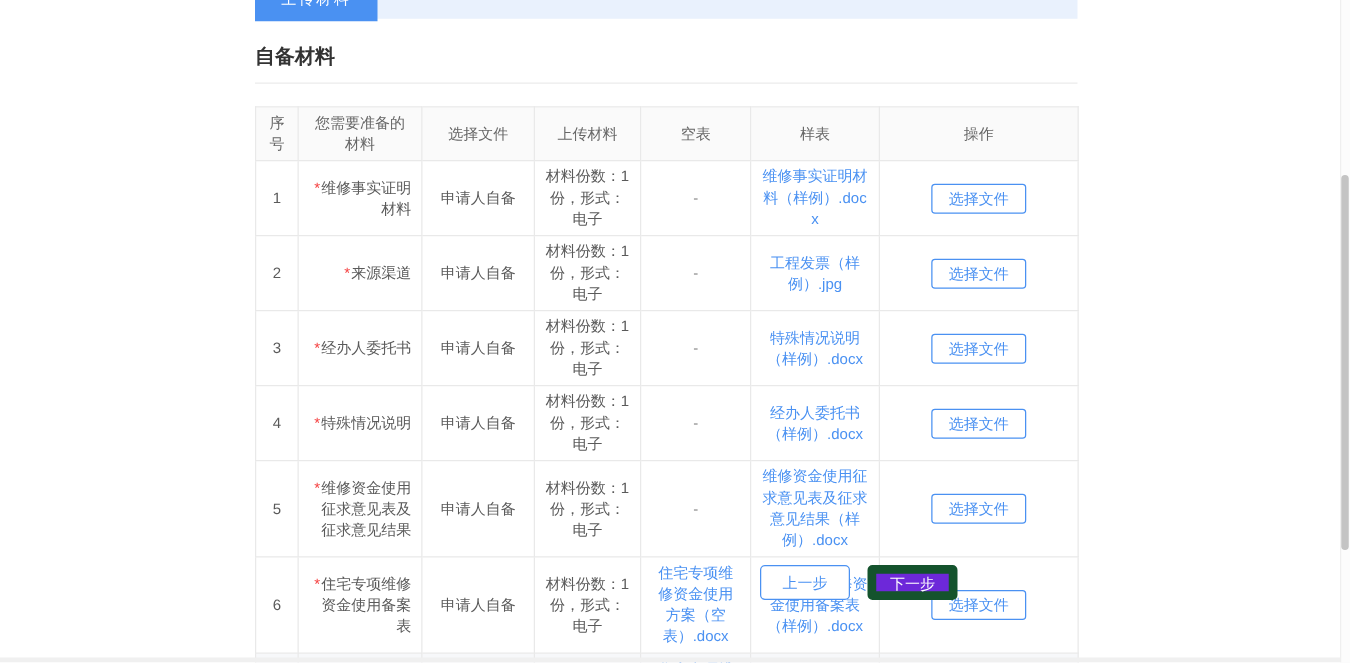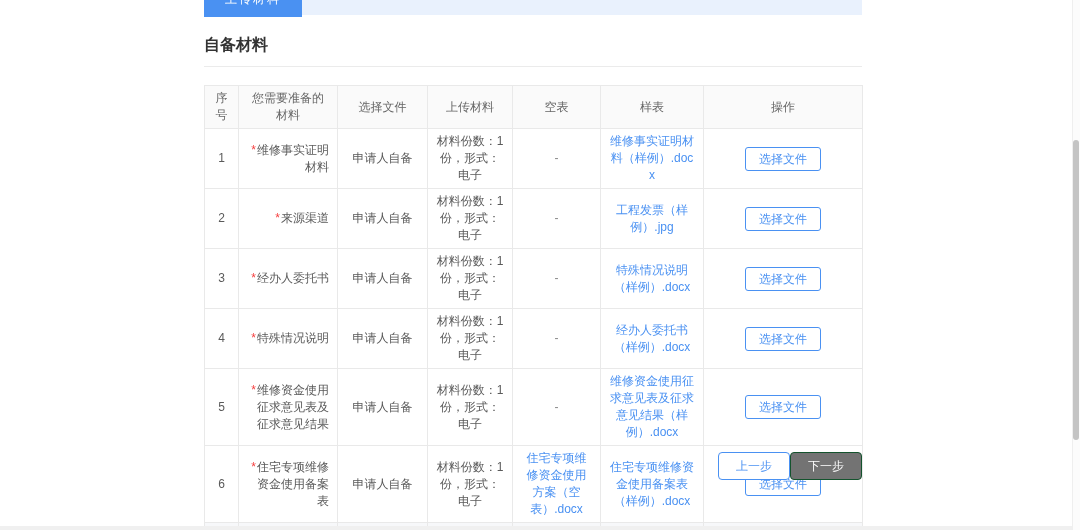--- a/index.html
+++ b/index.html
@@ -60,29 +60,29 @@
   .star { color: #f53f3f; margin-right: 1px; }
   a.link { color: #4a91f2; text-decoration: none; cursor: pointer; }
   .dash { color: #8a8a8a; }
   button.btn-choose {
     background: #ffffff; border: 1px solid #4a91f2; color: #4a91f2;
     font-size: 12px; padding: 4px 13px; border-radius: 3px; cursor: pointer;
     font-family: inherit; line-height: 14px;
   }
   
   .step-actions {
-    position: absolute; left: 204px; top: 452px; width: 658px;
-    display: flex; justify-content: flex-end; gap: 0;
+    position: absolute; left: 204px; top: 452px; width: 562px;
+    display: flex; justify-content: flex-end; gap: 14px;
   }
   .btn-prev, .btn-next {
     width: 72px; height: 28px; border-radius: 4px; font-size: 12px;
     cursor: pointer; font-family: inherit;
   }
   .btn-prev { background: #ffffff; border: 1px solid #4a91f2; color: #4a91f2; }
-  .btn-next { background: #737373; border: 1px solid #14532d; color: #ffffff; }
+  .btn-next { background: #6d28d9; border: 7px solid #14532d; color: #ffffff; }
   
   .footer-strip {
     position: absolute; left: 0; bottom: 0; width: 100%; height: 4px;
     background: #f0f0f0;
   }
   
   .scrollbar-track {
     position: absolute; right: 0; top: 0; width: 8px; height: 100%;
     background: #fcfcfc; border-left: 1px solid #efefef;
   }

